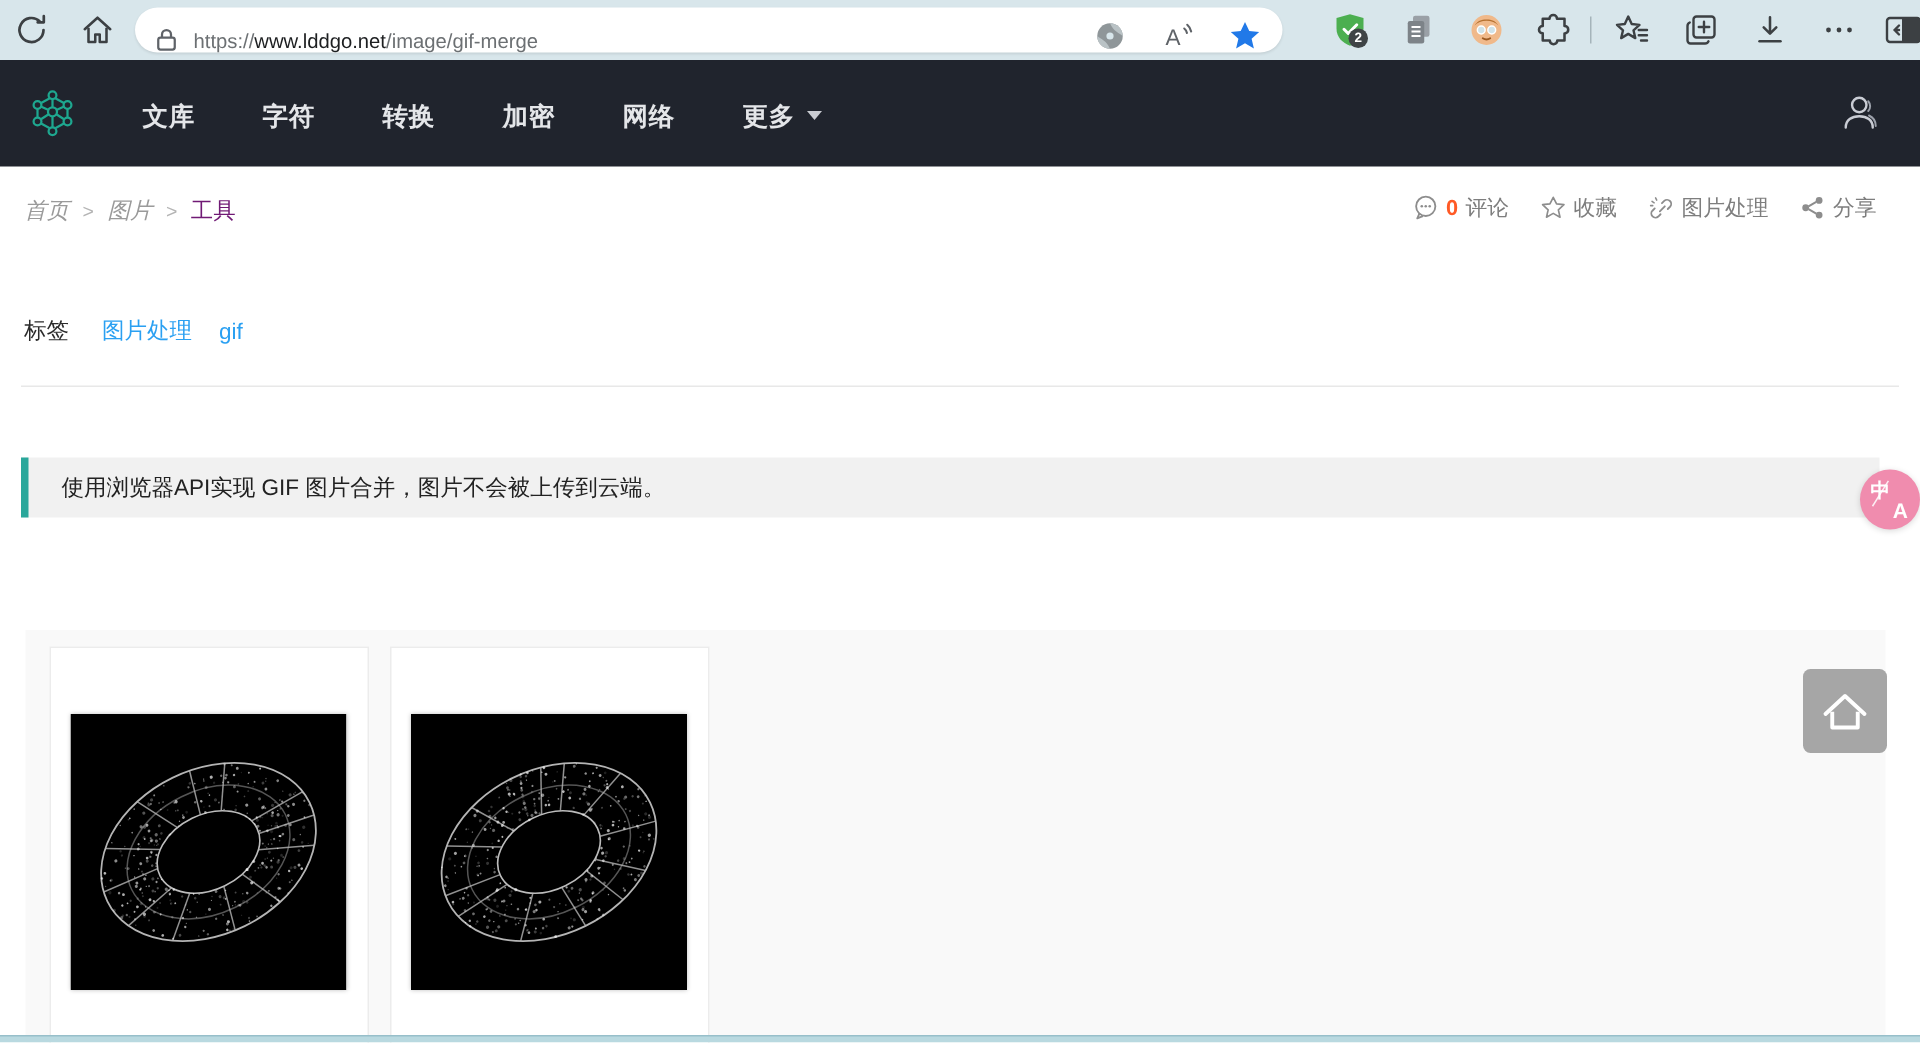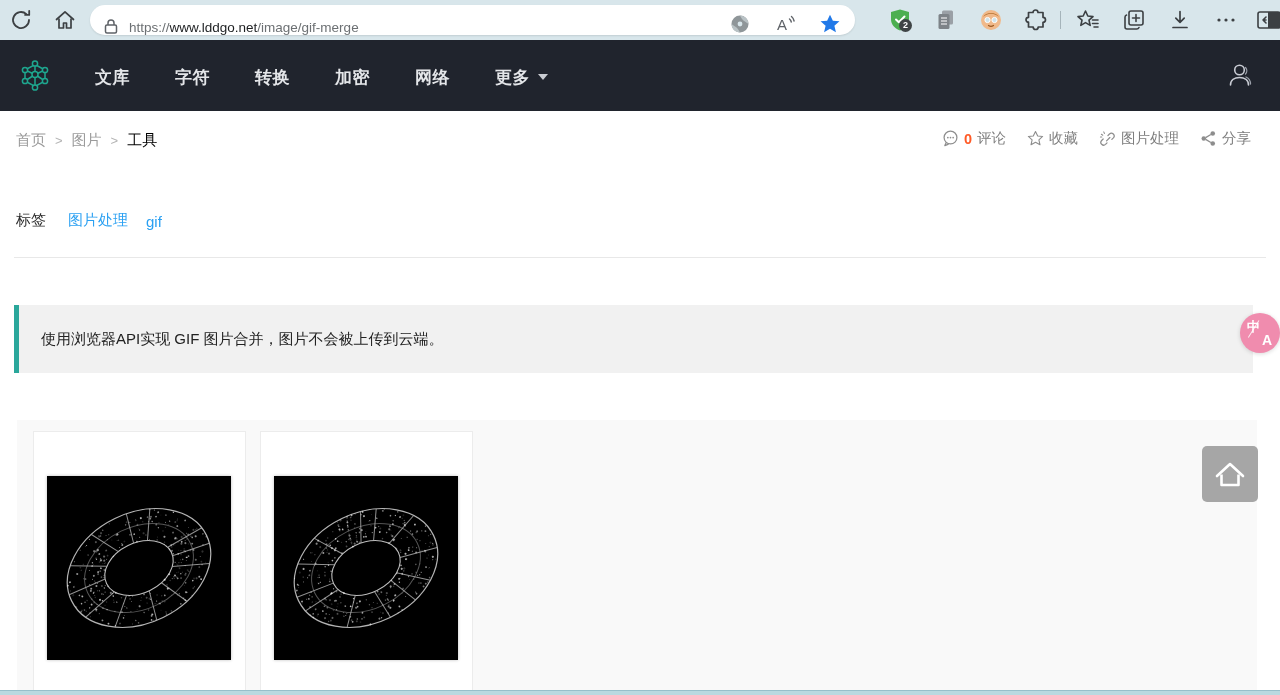--- a/index.html
+++ b/index.html
@@ -22,38 +22,38 @@
   .navbar { position: absolute; top: 40px; left: 0; width: 1280px; height: 71px; background: #20242d; }
   .logo { position: absolute; left: 20px; top: 18px; width: 30px; height: 35px; cursor: pointer; }
   .nav-menu { position: absolute; left: 95px; top: 0; height: 74px; display: flex; align-items: center; gap: 45px; }
   .nav-item { color: #e4e6e9; font-size: 17px; font-weight: 600; cursor: pointer; display: flex; align-items: center; letter-spacing: .5px; }
   .caret { width: 0; height: 0; border-left: 5px solid transparent; border-right: 5px solid transparent; border-top: 6px solid #c9ccd2; margin-left: 8px; }
   .user-btn { position: absolute; right: 26px; top: 21px; width: 28px; height: 28px; background: transparent; border: none; cursor: pointer; padding: 0; }
 
   
   .breadcrumb { position: absolute; left: 16px; top: 131px; font-size: 15px; color: #9a9a9a; display: flex; gap: 9px; align-items: center; }
   .breadcrumb .sep { color: #b4b4b4; font-size: 13px; }
-  .breadcrumb .current { color: #000000; }
-  .crumb { cursor: pointer; }
+  .breadcrumb .current { color: #701a75; }
+  .crumb { cursor: pointer; font-style: italic; }
 
   .page-actions { position: absolute; top: 129px; right: 29px; display: flex; align-items: center; gap: 21px; font-size: 14.5px; color: #7e7e7e; }
   .action { display: flex; align-items: center; gap: 5px; cursor: pointer; }
   .action svg { display: block; }
   .count { color: #ff5a26; font-weight: bold; }
 
   .page-title { position: absolute; left: 15px; top: 161px; font-size: 28px; font-weight: bold; color: #141414; letter-spacing: .5px; }
 
   .tags-row { position: absolute; left: 16px; top: 211px; display: flex; align-items: flex-end; gap: 22px; font-size: 15px; }
   .tags-label { color: #2b2b2b; }
   .tag-link { color: #2aa0f2; cursor: pointer; }
   .tag-link + .tag-link { margin-left: -4px; }
 
   .hdivider { position: absolute; left: 14px; right: 14px; top: 257px; height: 1px; background: #e8e8e8; }
 
-  .notice { position: absolute; left: 14px; top: 305px; width: 1239px; height: 68px; background: #f1f1f1; border-left: 5px solid #2aa79b; display: flex; align-items: center; }
+  .notice { position: absolute; left: 14px; top: 305px; width: 1239px; height: 40px; background: #f1f1f1; border-left: 5px solid #2aa79b; display: flex; align-items: center; }
   .notice-text { padding-left: 22px; font-size: 15px; color: #222; }
 
   .tip { position: absolute; left: 14px; top: 382px; font-size: 14.5px; color: #9b9b9b; }
 
   .gif-list { position: absolute; left: 17px; top: 420px; width: 1240px; height: 275px; background: #f9f9f9; }
   .gif-card { position: absolute; top: 11px; width: 213px; height: 300px; background: #fff; border: 1px solid #ececec; cursor: grab; }
   .gif-card .torus { position: absolute; left: 13px; top: 44px; width: 184px; height: 184px; display: block; box-shadow: 0 0 3px rgba(0,0,0,.25); }
   .card-1 { left: 16px; } .card-2 { left: 243px; }
 
   .translate-fab { position: absolute; right: 0px; top: 313px; width: 40px; height: 40px; border-radius: 50%; background: #f08cae; border: none; cursor: pointer; box-shadow: 0 1px 4px rgba(0,0,0,.15); }

